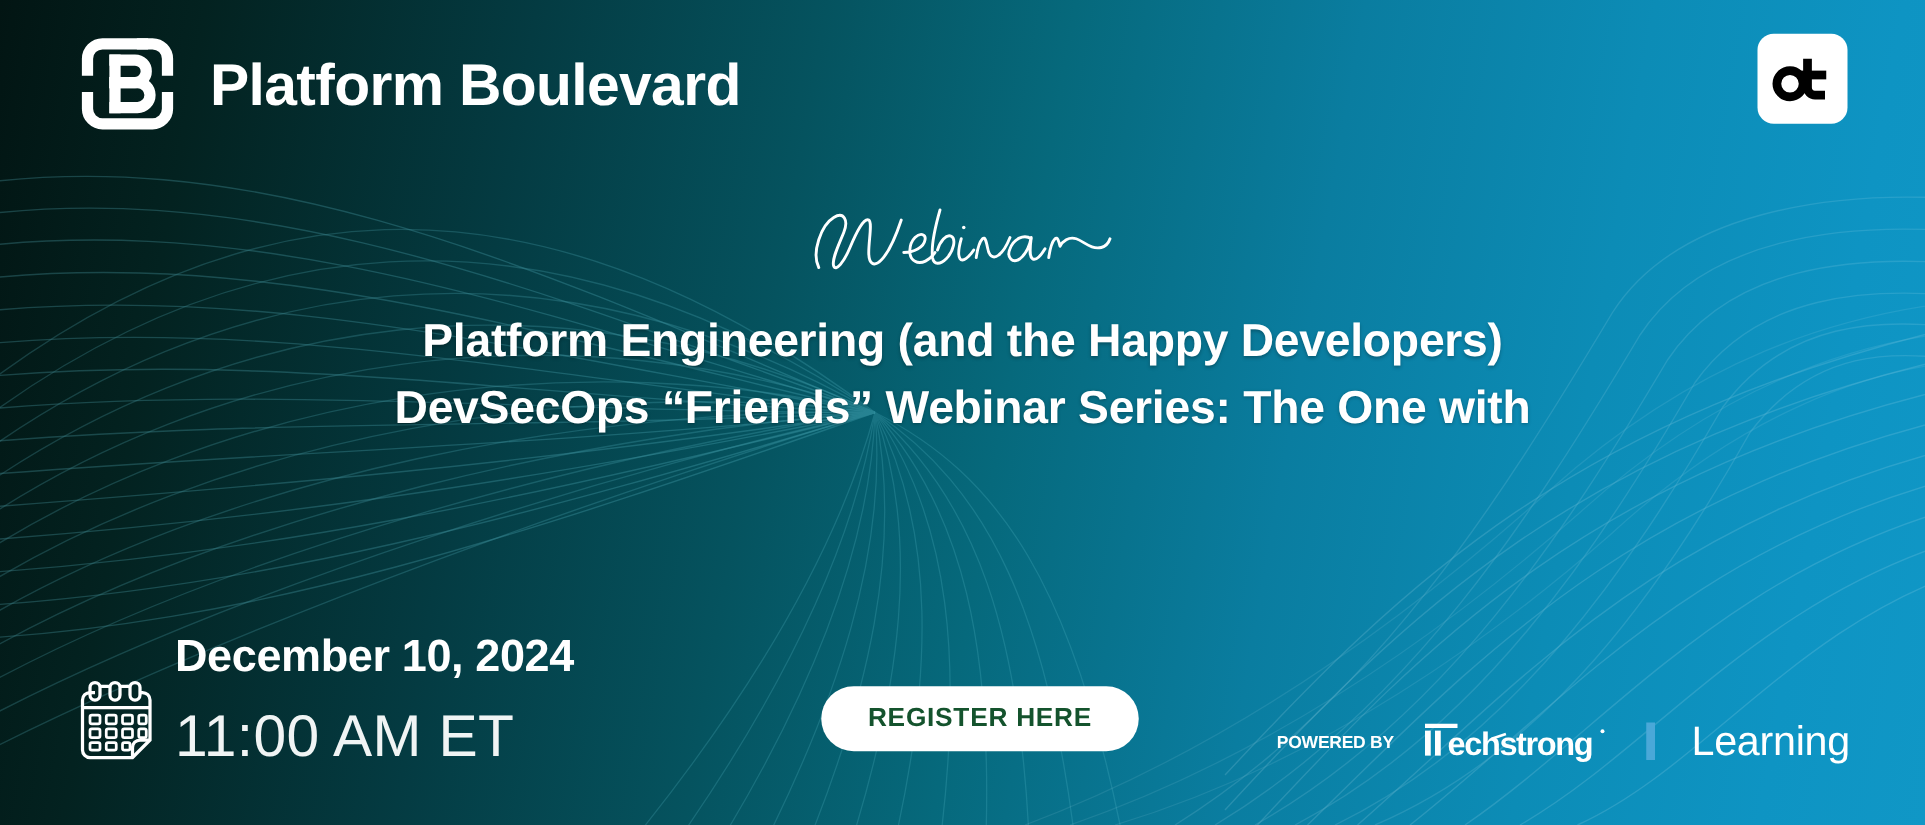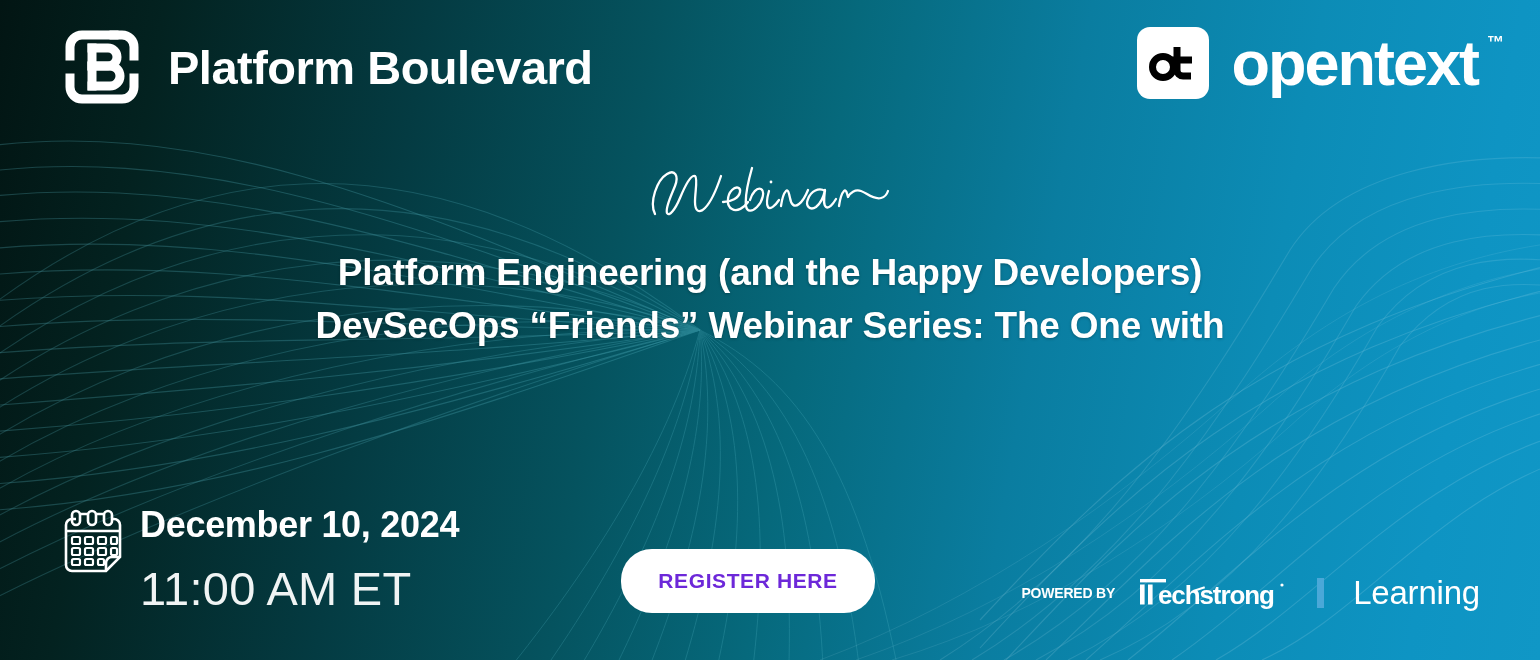--- a/index.html
+++ b/index.html
@@ -116,21 +116,21 @@
     letter-spacing: -0.2px;
     text-shadow: 0 1px 3px rgba(0,0,0,.28);
   }
 
   
   .date-block {
     position: absolute;
     left: 62px;
     bottom: 48px;
     display: flex;
-    align-items: flex-start;
+    align-items: flex-end;
     gap: 16px;
   }
   .cal-icon { width: 62px; height: 70px; display: block; }
   .date-lines { display: flex; flex-direction: column; line-height: 1; }
   .date-main {
     color: #ffffff;
     font-size: 36px;
     font-weight: bold;
     letter-spacing: -0.3px;
     white-space: nowrap;
@@ -139,28 +139,28 @@
     color: #f0f4f4;
     font-size: 47px;
     font-weight: 400;
     letter-spacing: 0.3px;
     margin-top: 22px;
     white-space: nowrap;
   }
 
   .register-btn {
     position: absolute;
-    left: 621px;
+    left: 657px;
     top: 549px;
     width: 254px;
-    height: 64px;
+    height: 52px;
     background: #ffffff;
     border: none;
     border-radius: 31px;
-    color: #6d28d9;
+    color: #14532d;
     font-family: "Liberation Sans", sans-serif;
     font-size: 21px;
     font-weight: bold;
     letter-spacing: 0.6px;
     cursor: pointer;
     padding: 0;
   }
 
   .powered {
     position: absolute;
@@ -291,24 +291,20 @@
       <div class="sb-text">Platform Boulevard</div>
     </div>
 
     <div class="ot-logo">
       <div class="ot-badge">
         <svg width="52" height="40" viewBox="0 0 52 40">
           <circle cx="16" cy="24" r="10.5" fill="none" stroke="#000000" stroke-width="7"></circle>
           <path d="M30,4 V27 A6,6 0 0 0 36,33 H44" fill="none" stroke="#000000" stroke-width="7" stroke-linecap="butt"></path>
           <rect x="24" y="13.5" width="21" height="7" fill="#000000"></rect>
         </svg>
-      </div>
-      <div class="ot-word">
-        <span>opentext</span>
-        <span class="ot-tm">™</span>
       </div>
     </div>
   </div>
 
   <div class="webinar-script">
     <svg width="246" height="76" viewBox="0 0 246 76">
       <g fill="none" stroke="#ffffff" stroke-width="2.3" stroke-linecap="round" stroke-linejoin="round">
 
         <path d="M8,56 C 2,44 10,22 20,16 C 28,11 32,18 28,28 C 24,38 18,50 20,55
                  C 22,59 28,52 33,40 C 38,28 44,16 48,18 C 51,20 48,34 48,44

